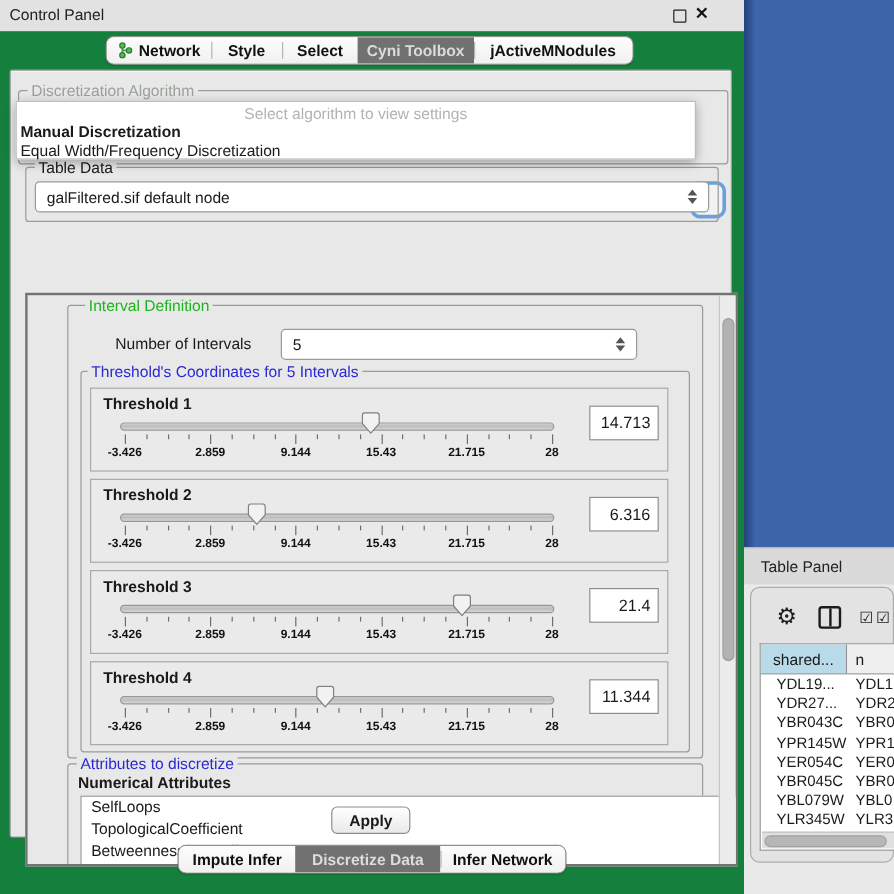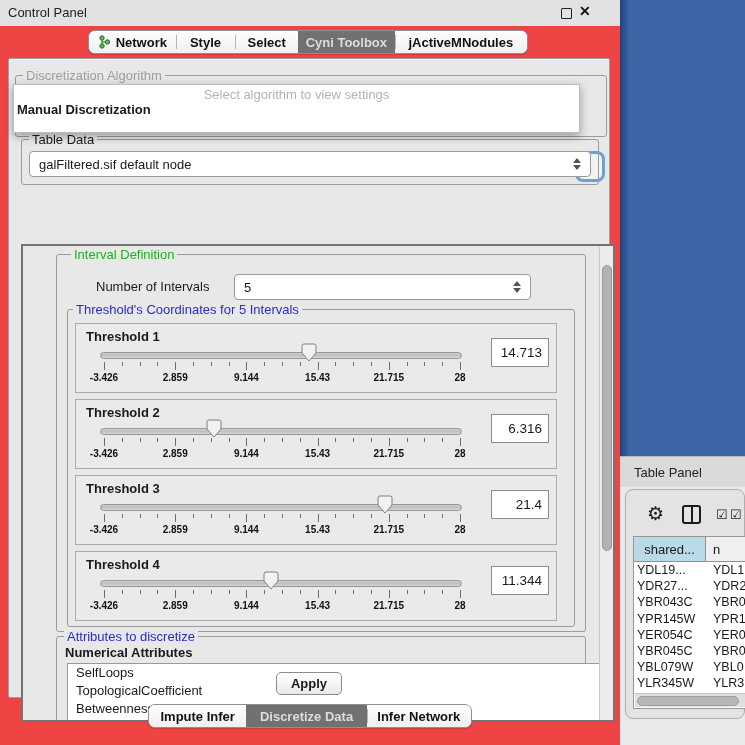--- a/index.html
+++ b/index.html
@@ -1,21 +1,21 @@
 <!DOCTYPE html>
 <html><head>
 <meta charset="utf-8">
 <style>
   * { margin:0; padding:0; box-sizing:border-box; }
   html,body { width:745px; height:745px; }
   body { font-family:"Liberation Sans", sans-serif; background:#e9e9e9; position:relative; overflow:hidden; color:#1a1a1a; }
   .abs { position:absolute; }
 
   
-  #control-panel { left:0; top:0; width:620px; height:745px; background:#ef4444; }
+  #control-panel { left:0; top:0; width:620px; height:745px; background:#15803d; }
   #cp-titlebar { left:0; top:0; width:620px; height:26px; background:#e2e2e2; }
   #cp-title { left:8px; top:5px; font-size:13px; color:#222; }
   #float-icon { left:561px; top:8px; width:11px; height:11px; border:1.5px solid #222; border-radius:1px; }
   #close-icon { left:579px; top:3px; font-size:14px; font-weight:bold; color:#111; }
 
   
   .seg-bar { height:24px; background:#fbfbfb; border:1px solid #8f8f8f; border-radius:7px; display:flex; overflow:hidden; box-shadow:0 1px 1px rgba(0,0,0,.15); }
   .seg { display:flex; align-items:center; justify-content:center; font-size:13px; font-weight:bold; color:#111; background:linear-gradient(#fdfdfd,#f0f0f0); position:relative; }
   .seg:not(:first-child):before { content:""; position:absolute; left:0; top:4px; bottom:4px; width:1px; background:#b5b5b5; }
   .seg.sel { background:#717171; color:#dcdcdc; }
@@ -81,21 +81,21 @@
   #gear-icon { position:absolute; left:21px; top:12px; font-size:19px; color:#1c1c1c; }
   #split-icon { position:absolute; left:56px; top:15px; width:19px; height:19px; border:2px solid #1c1c1c; border-radius:3px; }
   #split-icon:before { content:""; position:absolute; left:50%; top:0; bottom:0; width:2px; background:#1c1c1c; transform:translateX(-50%); }
   .cb-icon { position:absolute; top:17px; font-size:13px; color:#222; }
   #table { position:absolute; left:7px; top:46px; width:113px; height:173px; background:#fff; border:1px solid #979797; border-right:none; overflow:hidden; }
   #thead { display:flex; height:25px; border-bottom:1px solid #8f8f8f; font-size:13px; }
   .th1 { width:72px; background:#b9dbe9; border-right:1px solid #8f8f8f; text-align:center; line-height:25px; overflow:hidden; white-space:nowrap; }
   .th2 { flex:1; background:#efefef; padding-left:7px; line-height:25px; }
   .trow { display:flex; height:16.2px; font-size:12.5px; }
   .tcell { overflow:hidden; white-space:nowrap; line-height:16px; }
-  .tcell.c0 { width:72px; padding-left:3px; }
+  .tcell.c0 { width:72px; padding-left:13px; }
   .tcell.c1 { flex:1; padding-left:7px; }
   #h-scroll { position:absolute; left:1px; bottom:1px; width:111px; height:14px; background:#e0e0e0; border-top:1px solid #c2c2c2; }
   #h-thumb { position:absolute; left:2px; top:1.5px; width:102px; height:10px; background:#b7b7b7; border:1px solid #a0a0a0; border-radius:6px; }
 </style>
 </head>
 <body>
 
 <div id="control-panel" class="abs">
 
   <div id="cp-titlebar" class="abs">
@@ -348,20 +348,21 @@
         <span>Discretize Data</span>
       </div>
     <div class="seg" style="width:105px;">
         <span>Infer Network</span>
       </div>
   </div>
 
   <div id="algo-popup" class="abs">
     <div class="ph">Select algorithm to view settings</div>
     <div class="opt b">Manual Discretization</div>
+    <div class="opt">Equal Width/Frequency Discretization</div>
   </div>
 </div>
 
 <div id="blue-frame" class="abs">
   
 </div>
 
 <div id="tp-header" class="abs">
   <div id="tp-title">Table Panel</div>
 </div>

